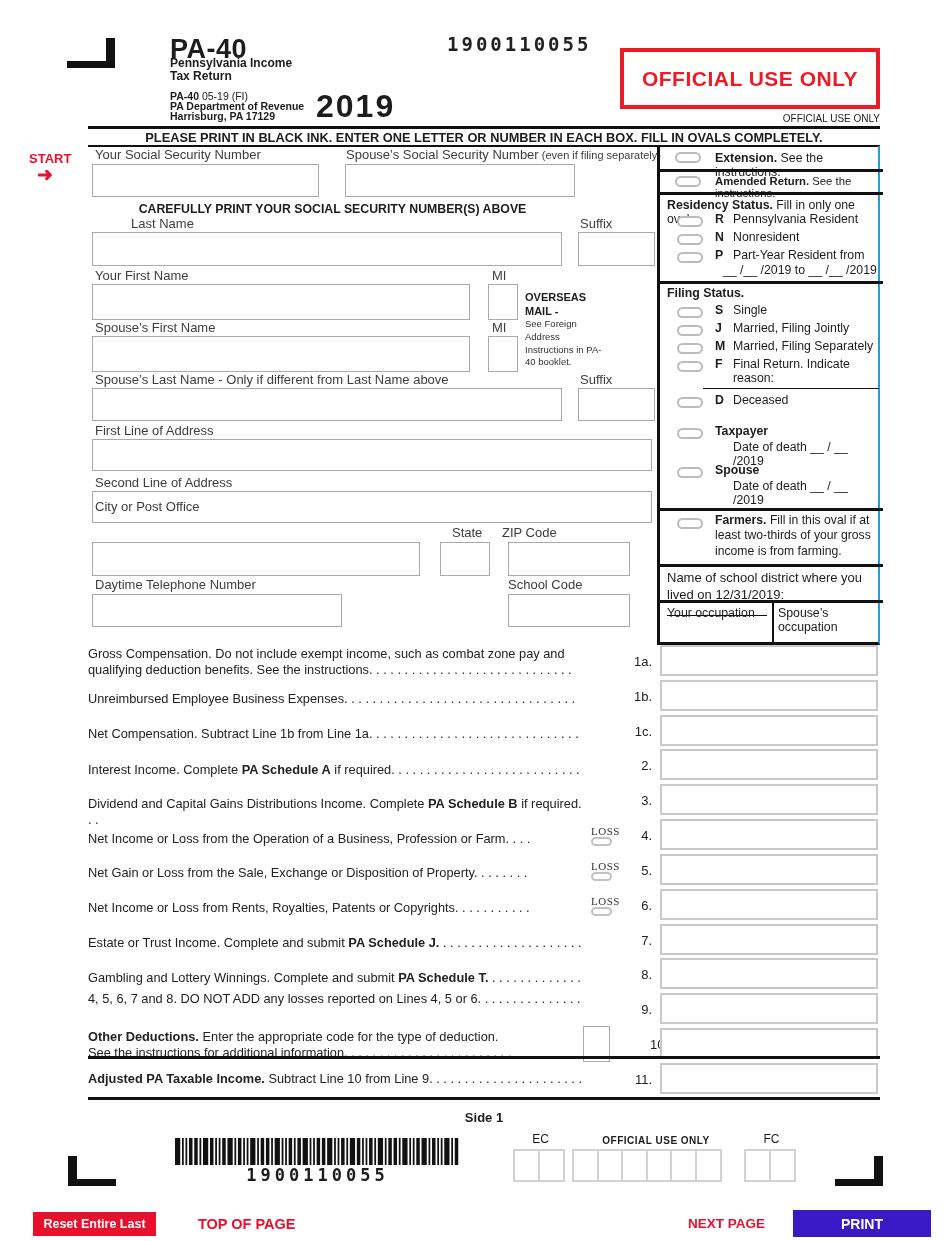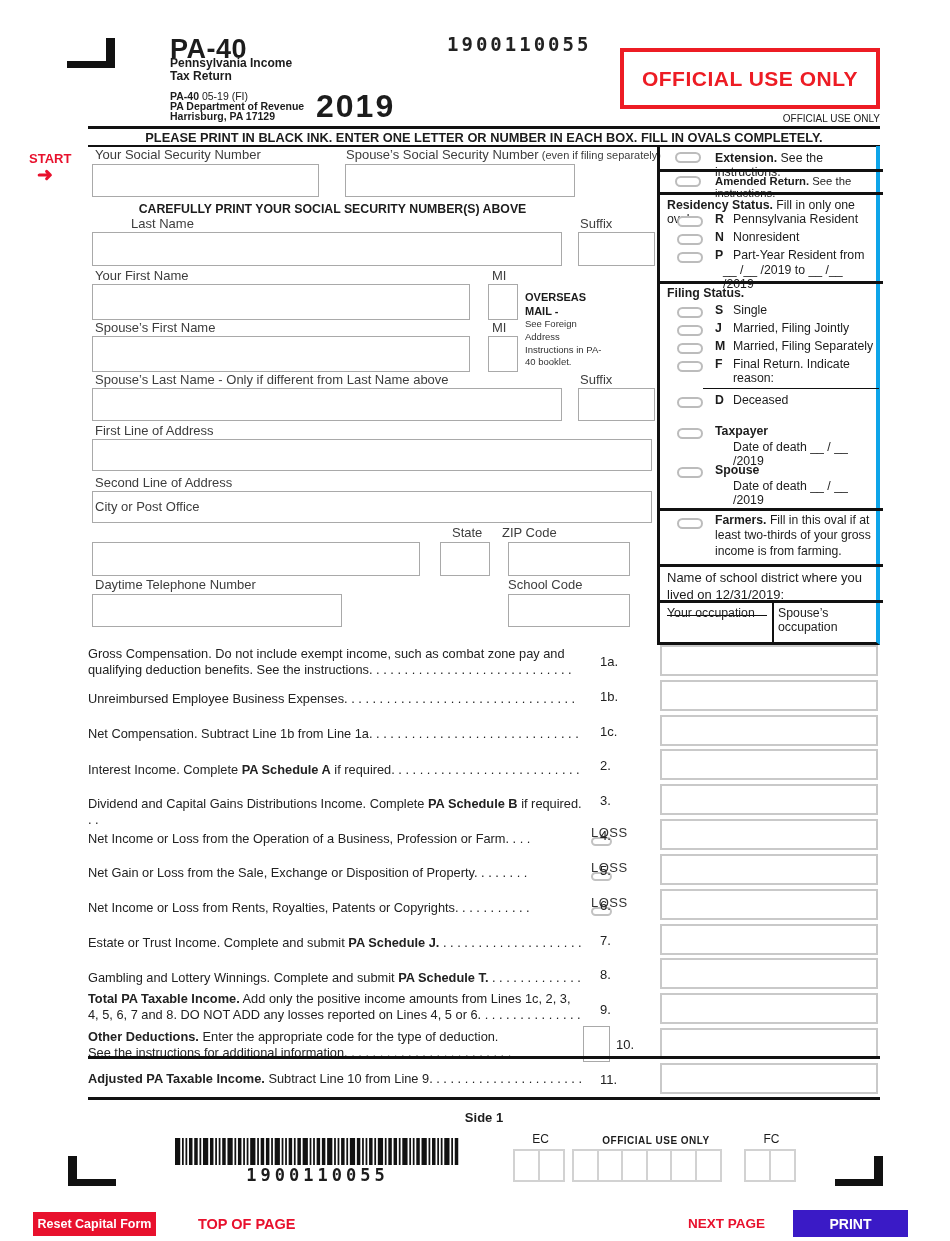--- a/index.html
+++ b/index.html
@@ -9,23 +9,23 @@
     font-family:"Liberation Sans", sans-serif; color:#1c1c1c; overflow:hidden;
   }
   .abs { position:absolute; }
   .b { font-weight:bold; }
   .lbl { font-size:13px; color:#3d3d3d; }
   .fbox { position:absolute; border:1.5px solid #a9a9a9; background:#fff; }
   .thickline { position:absolute; background:#111; }
   .oval { position:absolute; width:26px; height:11px; border:2px solid #bcbcbc; border-radius:7px; background:#fff; }
   .panel-txt { font-size:12.3px; color:#1c1c1c; }
   .inc-text { font-size:12.8px; color:#222; line-height:1.28; }
-  .inc-num { font-size:13px; color:#222; width:52px; }
+  .inc-num { font-size:13px; color:#222; text-align:right; width:52px; }
   .ansbox { position:absolute; left:660px; width:218px; height:31px; border:2px solid #c9c9c9; background:#fff; }
-  .loss-lbl { font-size:13px; letter-spacing:.5px; color:#333; }
+  .loss-lbl { font-size:11px; letter-spacing:.5px; color:#333;font-family:Liberation Serif, serif; }
   .loss-oval { width:21px; height:9px; border:2px solid #c2c2c2; border-radius:6px; background:#fff; }
   .cell { width:27px; height:33px; border:2.5px solid #d2d2d2; background:#fff; margin-right:-2.5px; }
   .mono { font-family:"DejaVu Sans Mono", monospace; }
   .redtxt { color:#e8112d; }
   .corner { position:absolute; }
 </style>
 </head>
 <body>
 
 <div id="page">
@@ -99,21 +99,21 @@
   <div class="abs lbl" style="left:502px;top:525px;">ZIP Code</div>
   <div class="fbox" style="left:92px;top:542px;width:328px;height:34px;"></div>
   <div class="fbox" style="left:440px;top:542px;width:50px;height:34px;"></div>
   <div class="fbox" style="left:508px;top:542px;width:122px;height:34px;"></div>
 
   <div class="abs lbl" style="left:95px;top:577px;">Daytime Telephone Number</div>
   <div class="abs lbl" style="left:508px;top:577px;">School Code</div>
   <div class="fbox" style="left:92px;top:594px;width:250px;height:33px;"></div>
   <div class="fbox" style="left:508px;top:594px;width:122px;height:33px;"></div>
 
-  <div class="abs" style="left:657px;top:146px;width:223px;height:499px;border-left:3px solid #111;border-right:4px solid #0ea5e9;border-bottom:3px solid #111;">
+  <div class="abs" style="left:657px;top:146px;width:223px;height:499px;border-left:3px solid #111;border-right:2px solid #0ea5e9;border-bottom:3px solid #111;">
 
     <div class="oval" style="left:15px;top:6px;"></div>
     <div class="abs panel-txt" style="left:55px;top:5px;">
       <span class="b">Extension.</span><span> See the instructions.</span>
     </div>
     <div class="thickline" style="left:0;top:23px;width:223px;height:3px;"></div>
 
     <div class="oval" style="left:15px;top:30px;"></div>
     <div class="abs" style="left:55px;top:29px;font-size:11.3px;">
       <span class="b">Amended Return.</span><span> See the instructions.</span>
@@ -230,21 +230,20 @@
         <div><span>Estate or Trust Income. Complete and submit </span><span class="b">PA Schedule J.</span><span>  . . . . . . . . . . . . . . . . . . . .</span></div>
       </div>
       <div class="abs inc-num" style="left: 600px; top: 933px;">7.</div>
       <div class="ansbox" style="top: 924px;"></div>
       <div class="abs inc-text" style="left: 88px; top: 970px; width: 500px; overflow: hidden;">
         <div><span>Gambling and Lottery Winnings. Complete and submit </span><span class="b">PA Schedule T.</span><span>  . . . . . . . . . . . . .</span></div>
       </div>
       <div class="abs inc-num" style="left: 600px; top: 967px;">8.</div>
       <div class="ansbox" style="top: 958px;"></div>
       <div class="abs inc-text" style="left: 88px; top: 991px; width: 500px; overflow: hidden;">
-        <div><span class="b">Total PA Taxable Income.</span><span> Add only the positive income amounts from Lines 1c, 2, 3,</span></div>
         <div><span>4, 5, 6, 7 and 8. DO NOT ADD any losses reported on Lines 4, 5 or 6. . . . . . . . . . . . . . .</span></div>
       </div>
       <div class="abs inc-num" style="left: 600px; top: 1002px;">9.</div>
       <div class="ansbox" style="top: 993px;"></div>
       <div class="abs inc-text" style="left: 88px; top: 1029px; width: 500px; overflow: hidden;">
         <div><span class="b">Other Deductions.</span><span> Enter the appropriate code for the type of deduction.</span></div>
         <div><span>See the instructions for additional information.   . . . . . . . . . . . . . . . . . . . . . . .</span></div>
       </div>
       <div class="fbox" style="left: 583px; top: 1026px; width: 27px; height: 36px;"></div>
       <div class="abs inc-num" style="left: 616px; top: 1037px;">10.</div>
@@ -340,18 +339,18 @@
       <div class="cell"></div>
       <div class="cell"></div>
       <div class="cell"></div>
       <div class="cell"></div>
   </div>
   <div class="abs" style="left:744px;top:1149px;display:flex;">
     <div class="cell"></div>
       <div class="cell"></div>
   </div>
 
-  <div class="abs" style="left:33px;top:1212px;width:123px;height:24px;background:#e8112d;color:#fff;font-weight:bold;font-size:12.5px;display:flex;align-items:center;justify-content:center;cursor:pointer;">Reset Capital Form</div>
+  <div class="abs" style="left:33px;top:1212px;width:123px;height:24px;background:#e8112d;color:#fff;font-weight:bold;font-size:12.5px;display:flex;align-items:center;justify-content:center;cursor:pointer;">Reset Entire Last</div>
   <div class="abs b redtxt" style="left:198px;top:1216px;font-size:14.5px;cursor:pointer;">TOP OF PAGE</div>
   <div class="abs b redtxt" style="left:688px;top:1216px;font-size:13.5px;cursor:pointer;">NEXT PAGE</div>
-  <div class="abs" style="left:793px;top:1210px;width:115px;height:27px;background:#3a1ac6;color:#fff;font-weight:bold;font-size:14px;display:flex;align-items:center;justify-content:center;cursor:pointer;">PRINT</div>
+  <div class="abs" style="left:793px;top:1210px;width:138px;height:27px;background:#3a1ac6;color:#fff;font-weight:bold;font-size:14px;display:flex;align-items:center;justify-content:center;cursor:pointer;">PRINT</div>
 
 </div>
 
 </body></html>

